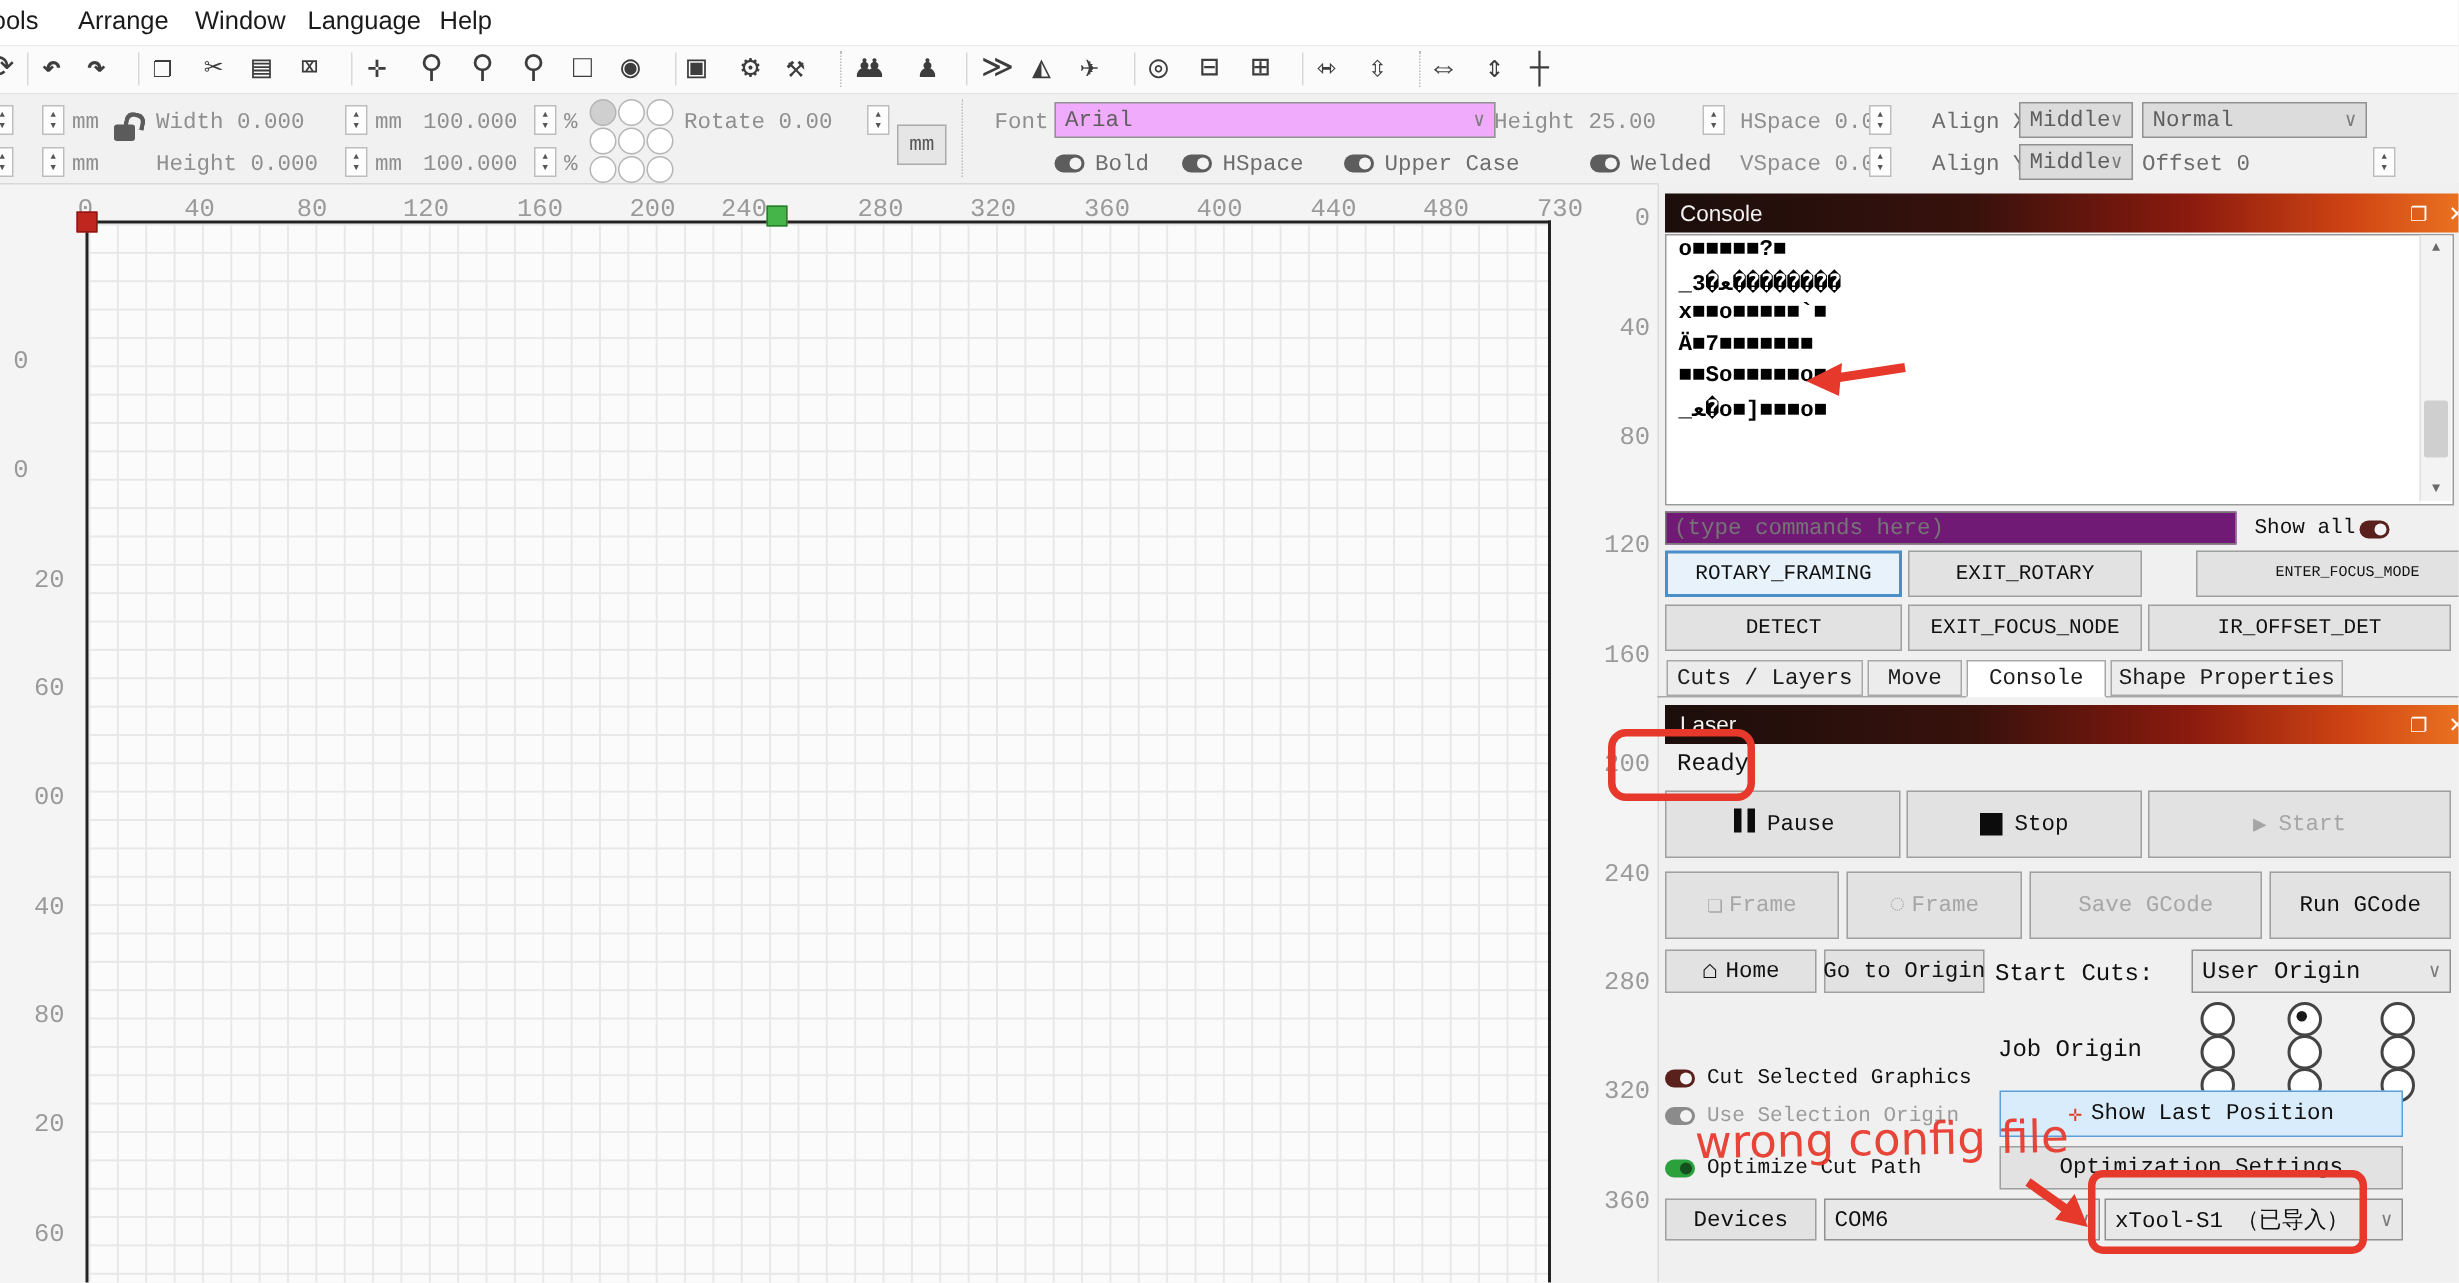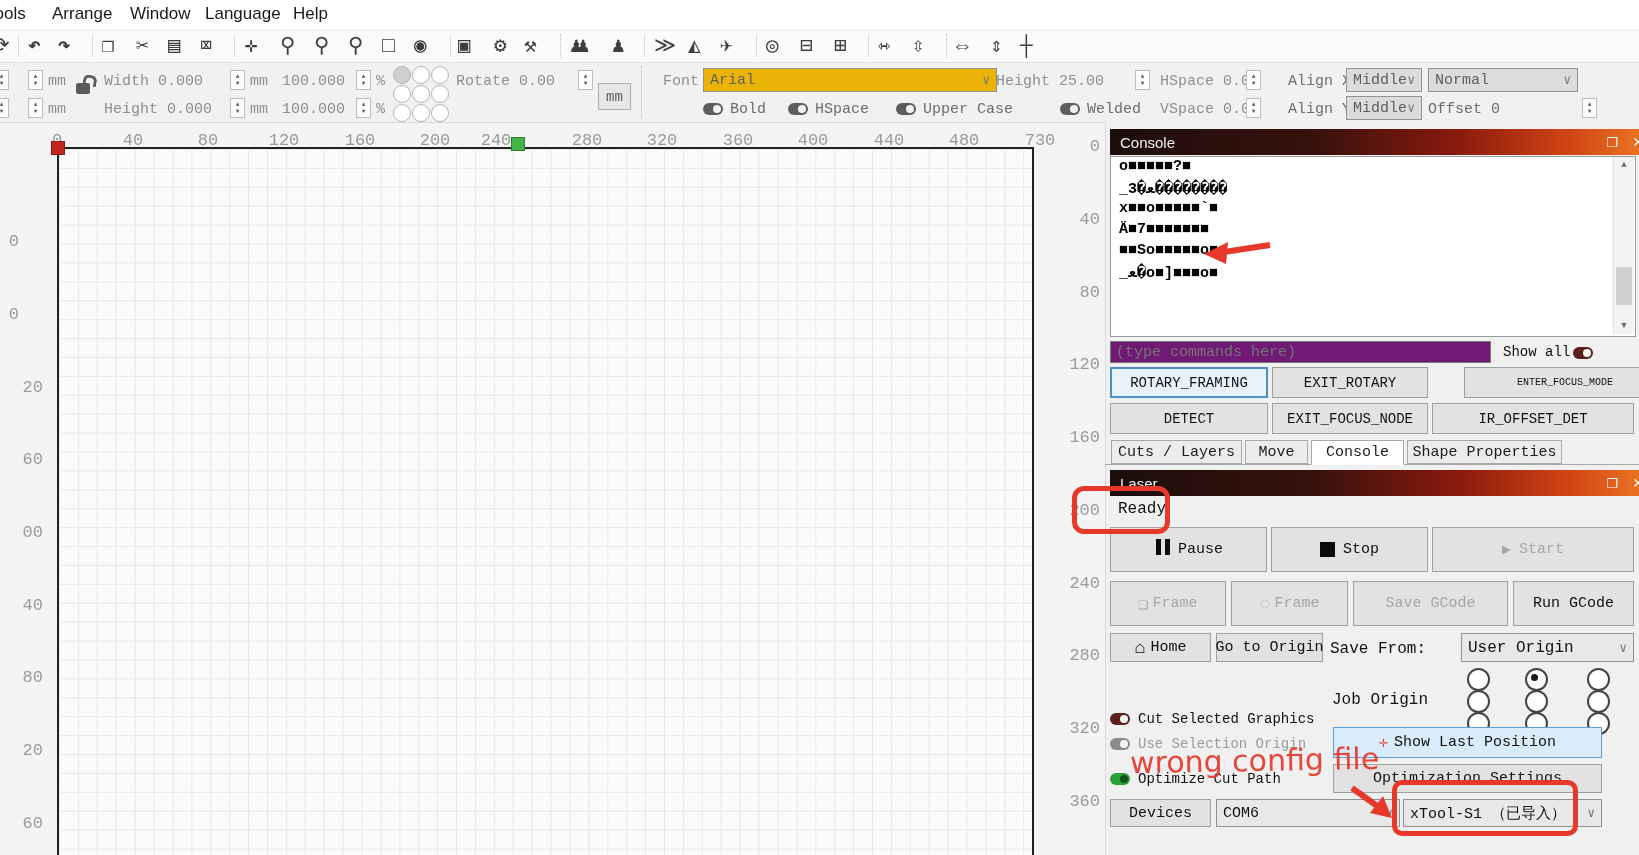--- a/index.html
+++ b/index.html
@@ -17,21 +17,21 @@
   .optbar{left:0;top:63px;width:1639px;height:59px;background:#f1f1f1;border-bottom:1px solid #d8d8d8}
   .olab{position:absolute;font-size:15px;color:#8f8f8f;white-space:pre}
   .spin{position:absolute;width:13px;height:18px;background:#fdfdfd;border:1px solid #bdbdbd;display:flex;flex-direction:column;align-items:center;justify-content:center}
   .spin::before{content:"▲";font-size:6px;color:#555;line-height:7px}
   .spin::after{content:"▼";font-size:6px;color:#555;line-height:7px}
   .unitbtn{position:absolute;background:#e6e6e6;border:1px solid #ababab;font-size:14px;color:#5a5a5a;
            display:flex;align-items:center;justify-content:center}
   .combo{position:absolute;border:1px solid #919191;background:#dcdcdc;display:flex;align-items:center;
          padding:0 6px;font-size:15px;color:#5f5f5f;white-space:pre}
   .combo::after{content:"∨";margin-left:auto;color:#7c7c7c;font-size:13px}
-  .combo.white{background:#eab308}
+  .combo.white{background:#f0abfc}
   .anchor{position:absolute;display:grid;grid-template-columns:repeat(3,18px);grid-gap:1px}
   .anchor i{width:16px;height:16px;border:1px solid #b5b5b5;border-radius:50%;background:#fff}
   .anchor i.on{background:#cfcfcf}
   .lock{position:absolute;width:14px;height:11px;background:#5b5b5b;border-radius:2px}
   .lock::before{content:"";position:absolute;left:4px;top:-8px;width:8px;height:8px;border:3px solid #5b5b5b;
                 border-bottom:none;border-radius:6px 6px 0 0;transform:translateX(3px) rotate(12deg)}
   .tg{position:absolute;width:20px;height:12px;border-radius:7px;background:#5d5d5d}
   .tg::after{content:"";position:absolute;right:2px;top:2px;width:8px;height:8px;border-radius:50%;background:#f3f3f3}
   .tg.maroon{background:#5a211c}
   .tg.gray{background:#8b8b8b}
@@ -318,21 +318,21 @@
   <span>Frame</span>
 </div>
 <div class="btn dis" style="left:1353px;top:581px;width:155px;height:45px"><span>Save GCode</span></div>
 <div class="btn" style="left:1513px;top:581px;width:121px;height:45px"><span>Run GCode</span></div>
 
 <div class="btn" style="left:1110px;top:633px;width:101px;height:29px">
   <span style="margin-right:5px;font-weight:700;font-size:18px">⌂</span>
   <span>Home</span>
 </div>
 <div class="btn" style="left:1216px;top:633px;width:107px;height:29px"><span>Go to Origin</span></div>
-<span class="ptext" style="left:1330px;top:640px;font-size:16px">Save From:</span>
+<span class="ptext" style="left:1330px;top:640px;font-size:16px">Start Cuts:</span>
 <div class="combo" style="left:1461px;top:633px;width:159px;height:27px;font-size:16px;color:#111;background:#e8e8e8">
   <span>User Origin</span>
 </div>
 
 <span class="ptext" style="left:1332px;top:691px;font-size:16px">Job Origin</span>
 <span class="radio" style="left:1467px;top:668px"></span>
 <span class="radio sel" style="left:1525px;top:668px"></span>
 <span class="radio" style="left:1587px;top:668px"></span>
 <span class="radio" style="left:1467px;top:690px"></span>
 <span class="radio" style="left:1525px;top:690px"></span>

